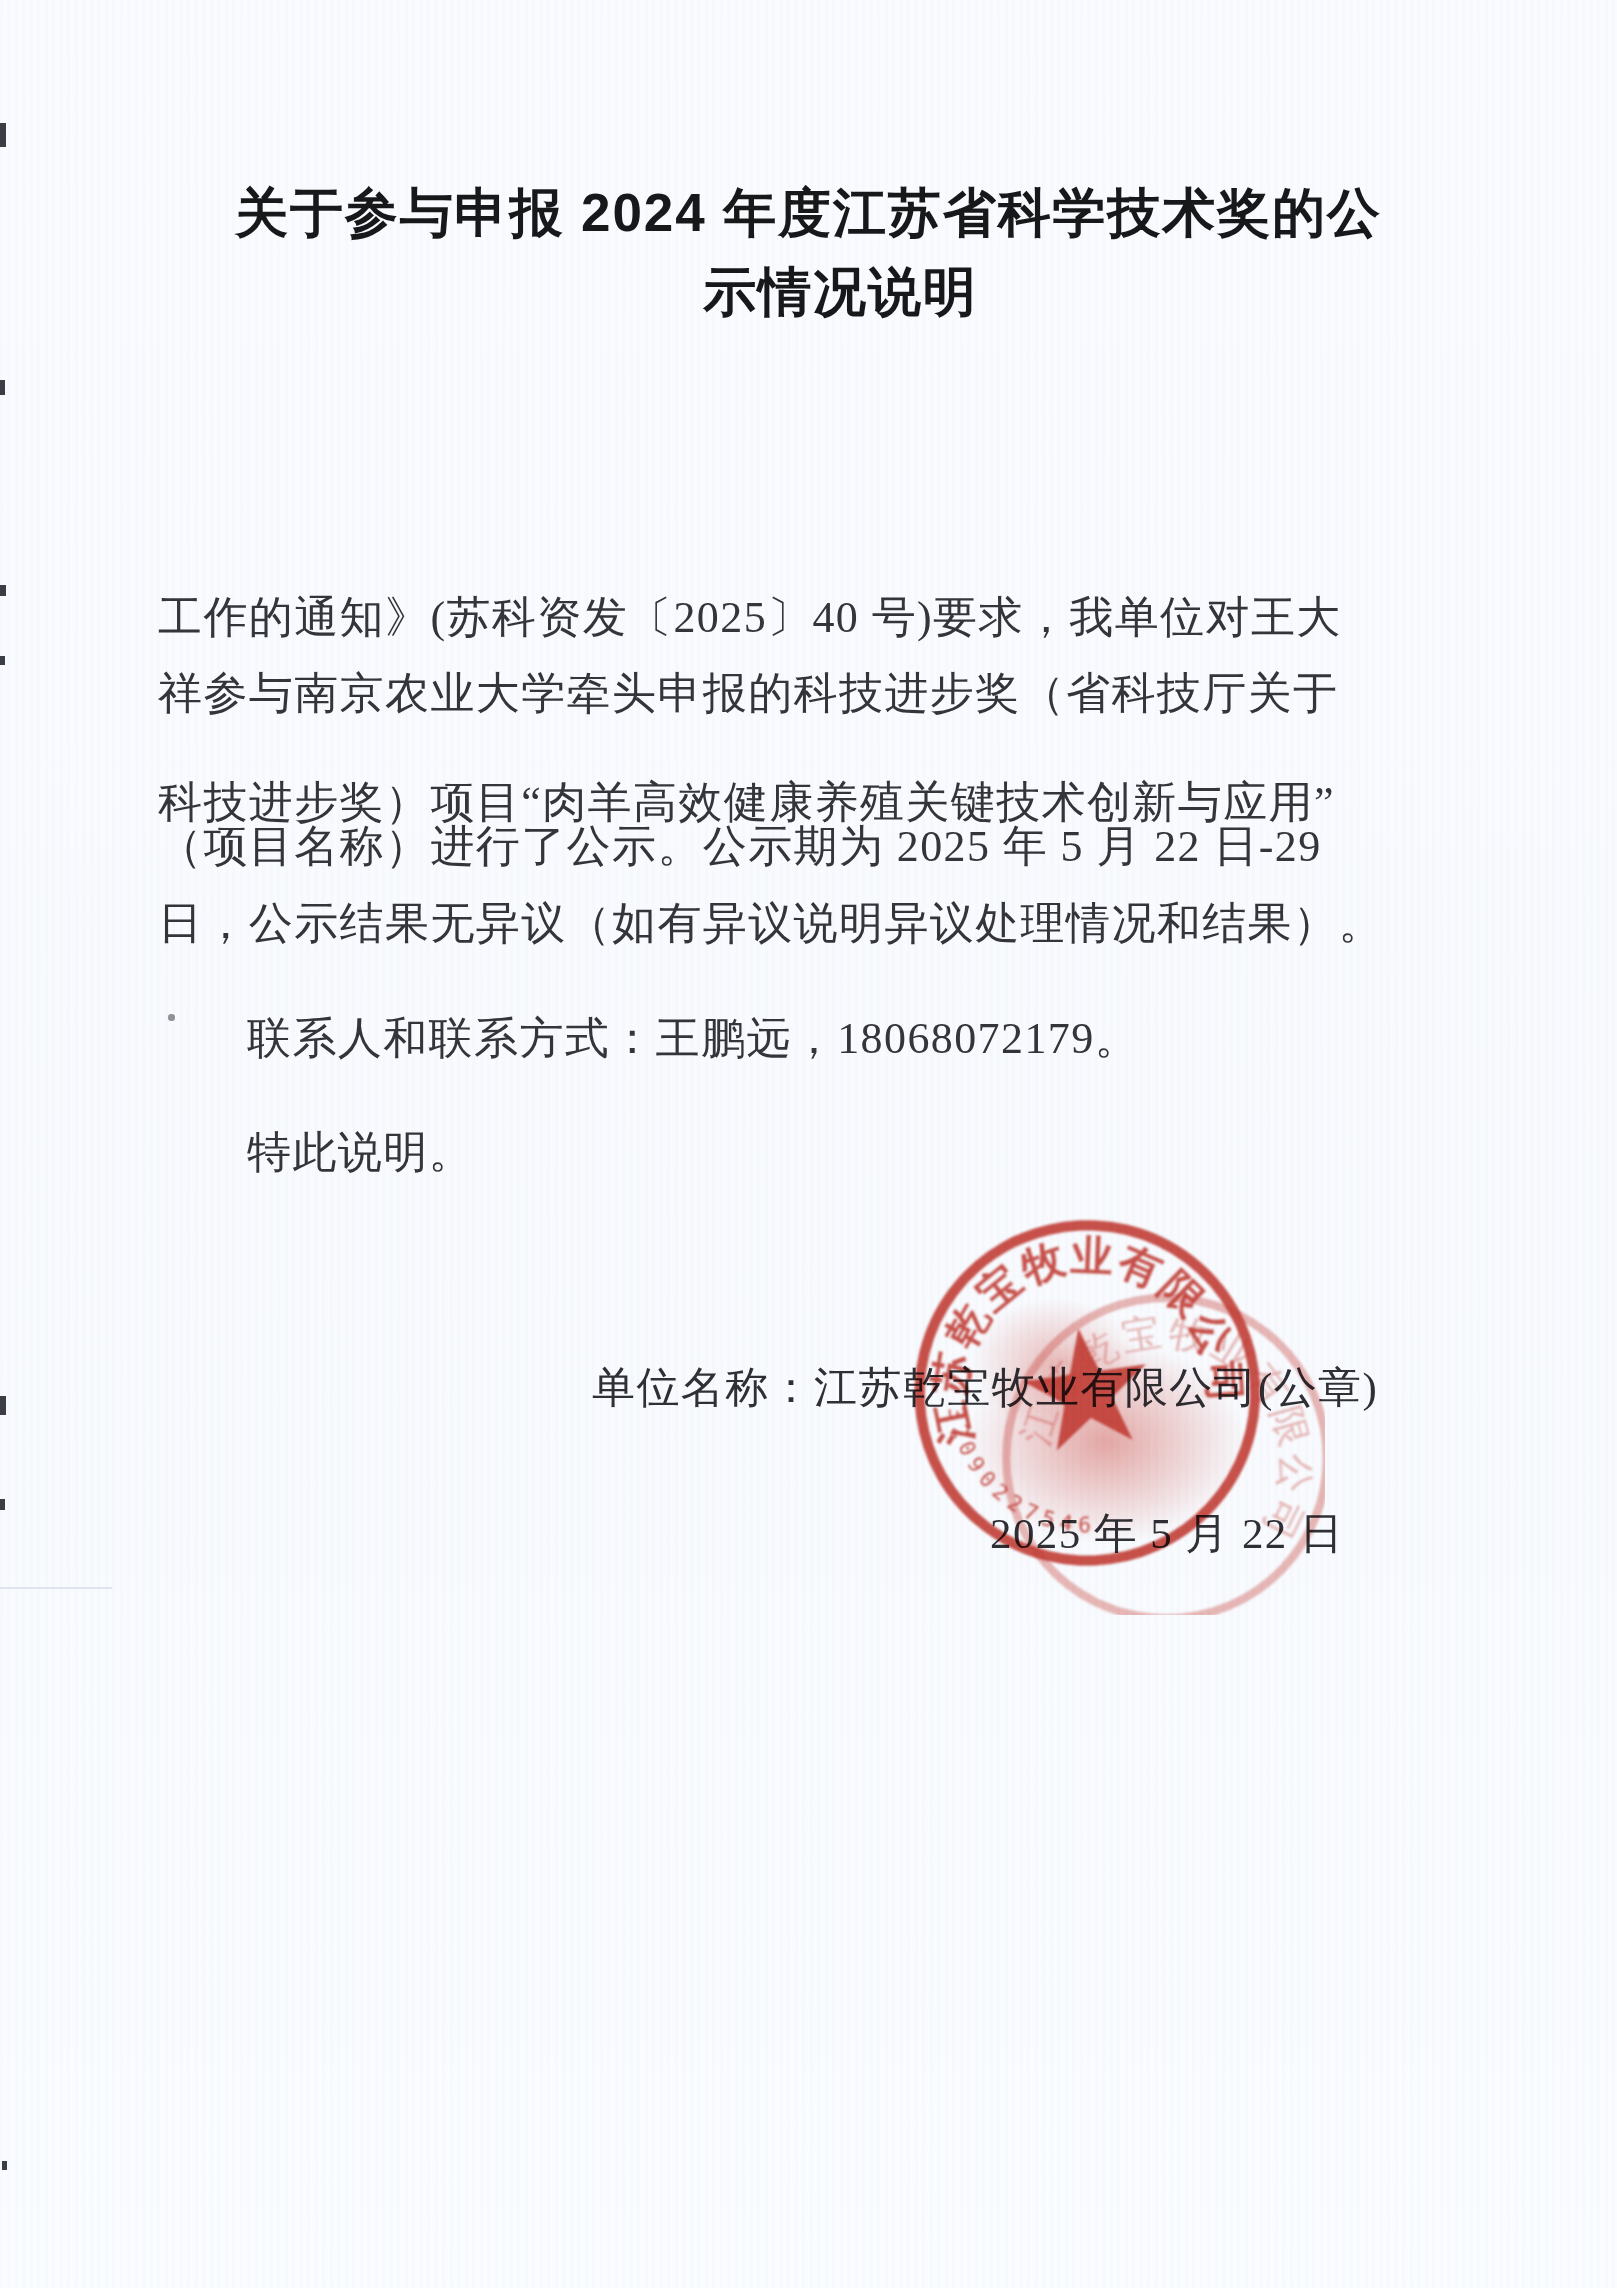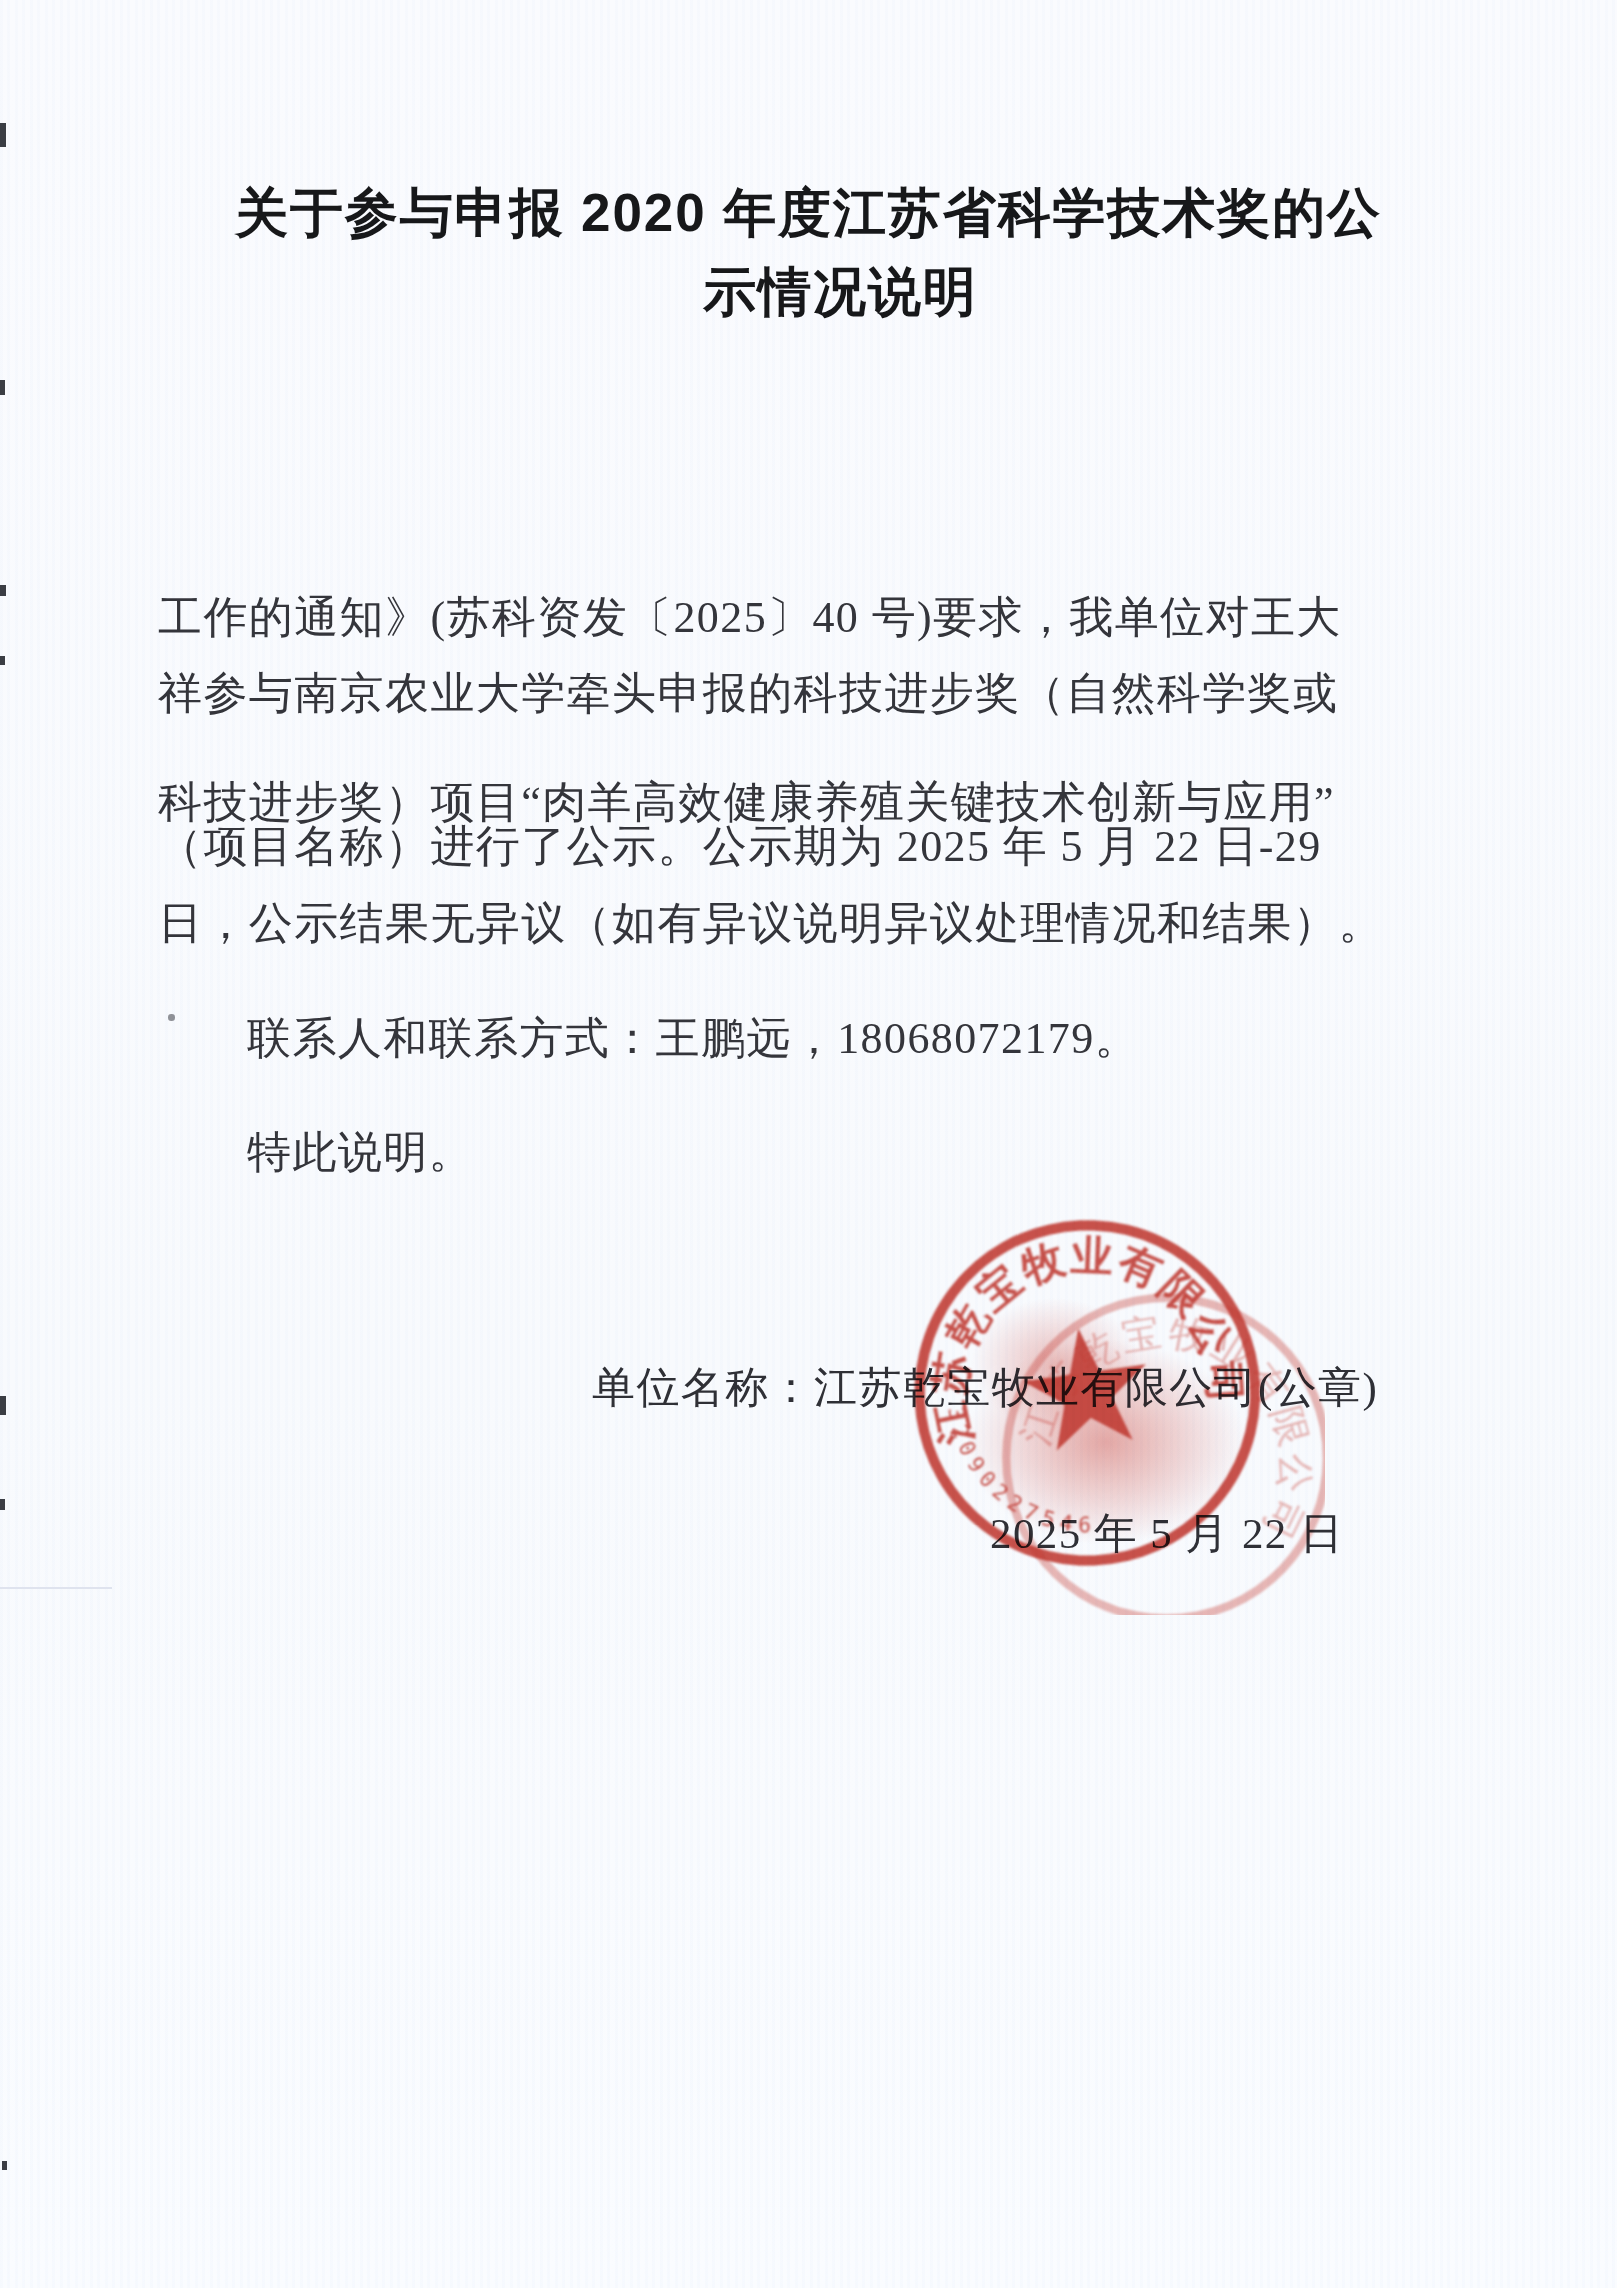--- a/index.html
+++ b/index.html
@@ -48,25 +48,25 @@
   }
   .artifact{position:absolute;background:#3a3d44;}
   .speck{border-radius:50%;}
   .crease{position:absolute;background:#dfe3ee;}
 </style>
 </head>
 <body>
 
 <div class="page">
 
-  <div class="title-line t1">关于参与申报 2020 年度江苏省科学技术奖的公</div>
+  <div class="title-line t1">关于参与申报 2024 年度江苏省科学技术奖的公</div>
   <div class="title-line t2">示情况说明</div>
 
   <div class="body-line" style="top:580px">工作的通知》(苏科资发〔2025〕40 号)要求，我单位对王大</div>
-  <div class="body-line" style="top:656px">祥参与南京农业大学牵头申报的科技进步奖（自然科学奖或</div>
+  <div class="body-line" style="top:656px">祥参与南京农业大学牵头申报的科技进步奖（省科技厅关于</div>
   <div class="body-line" style="top:765px">科技进步奖）项目“肉羊高效健康养殖关键技术创新与应用”</div>
   <div class="body-line" style="top:809px">（项目名称）进行了公示。公示期为 2025 年 5 月 22 日-29</div>
   <div class="body-line" style="top:886px">日，公示结果无异议（如有异议说明异议处理情况和结果）。</div>
 
   <div class="body-line indent" style="top:1001px">联系人和联系方式：王鹏远，18068072179。</div>
 
   <div class="body-line indent" style="top:1115px">特此说明。</div>
 
   <div class="sig-line" style="left:592px;top:1359px;">单位名称：江苏乾宝牧业有限公司(公章)</div>
   <div class="date-line" style="left:990px;top:1505px;">2025 年 5 月 22 日</div>

